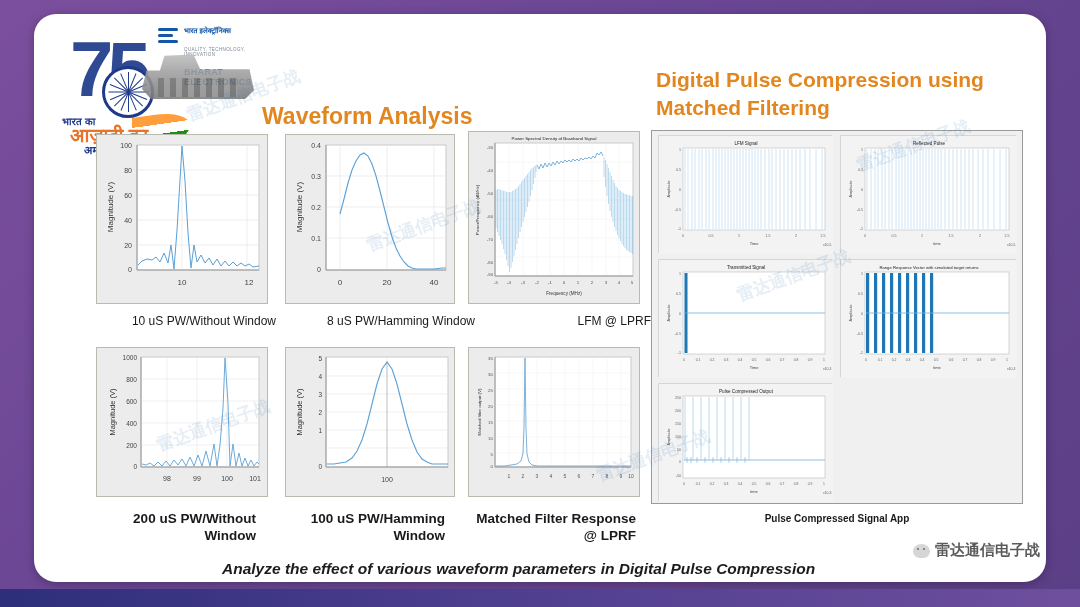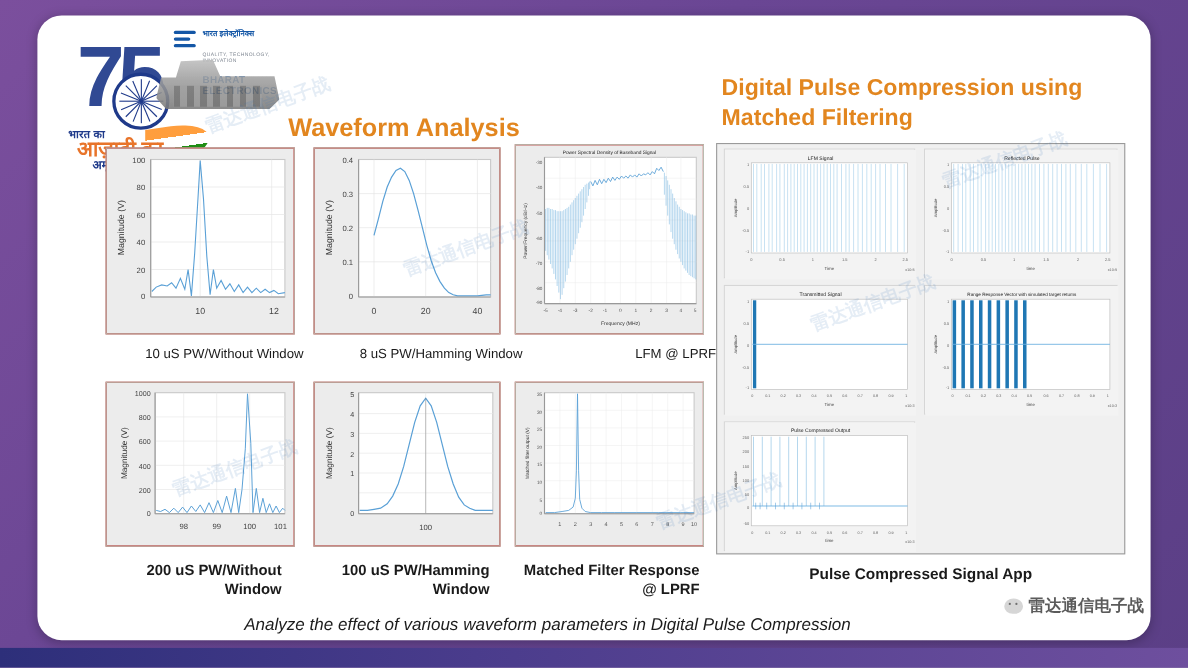--- a/index.html
+++ b/index.html
@@ -80,34 +80,34 @@
   
   .h-left{
     position:absolute;left:228px;top:56px;
     font-size:23px;font-weight:bold;color:#e2861f;margin-top:33px;
   }
   .h-right{
     position:absolute;left:622px;top:52px;width:380px;
     font-size:21px;font-weight:bold;color:#e2861f;line-height:1.35;
   }
   
-  .fig{position:absolute;background:#b91c1c;border:1px solid #b9bbaf;box-sizing:border-box;}
+  .fig{position:absolute;background:#fca5a5;border:1px solid #b9bbaf;box-sizing:border-box;}
   .cap{position:absolute;color:#1a1a1a;line-height:1.25;text-align:right;}
   .cap.small{font-size:12px;}
   .cap.bold{font-size:13.5px;font-weight:bold;}
   
   #apppanel{
     position:absolute;left:617px;top:116px;width:372px;height:374px;
     background:#f0f0f0;border:1px solid #9a9a9a;box-sizing:border-box;
   }
   .sub{position:absolute;background:#fafafa;border:1px solid #d6d6d6;box-sizing:border-box;}
   
   .footer-text{
     position:absolute;left:188px;top:546px;width:700px;
-    font-size:15.5px;font-style:italic;font-weight:normal;color:#1c1c1c;
+    font-size:15.5px;font-style:italic;font-weight:bold;color:#1c1c1c;
   }
   #bottombar{
     position:absolute;left:0;bottom:0;width:1080px;height:18px;
     background:linear-gradient(90deg,#2d2f7a,#4a3c8c 40%,#6e4f9e);
   }
   
   #wechat{
     position:absolute;right:6px;bottom:22px;display:flex;align-items:center;gap:5px;
     color:#3f3f3f;font-size:15px;font-weight:bold;opacity:.85;
   }
@@ -704,21 +704,21 @@
             <text x="137" y="101">0.8</text>
           <text x="151" y="101">0.9</text>
             <text x="165" y="101">1</text>
         </g>
         <text x="95" y="109" font-size="4" fill="#444" text-anchor="middle">time</text>
         <text x="164" y="110" font-size="3.4" fill="#666">x10-3</text>
         <text x="11" y="53" font-size="3.8" fill="#444" transform="rotate(-90 11 53)" text-anchor="middle">Amplitude</text>
       </svg>
     </div>
   </div>
-  <div class="cap bold" style="left:617px;top:499px;width:372px;text-align:center;font-size:14px;">Pulse Compressed Signal App</div>
+  <div class="cap bold" style="left:617px;top:499px;width:372px;text-align:center;font-size:10px;">Pulse Compressed Signal App</div>
 
   <div class="footer-text">Analyze the effect of various waveform parameters in Digital Pulse Compression</div>
 
   <div id="wechat">
     <span class="wc-ico"></span>
     <span>雷达通信电子战</span>
   </div>
 
   <div class="wm" style="left:150px;top:70px;">雷达通信电子战</div>
   <div class="wm" style="left:330px;top:200px;">雷达通信电子战</div>

